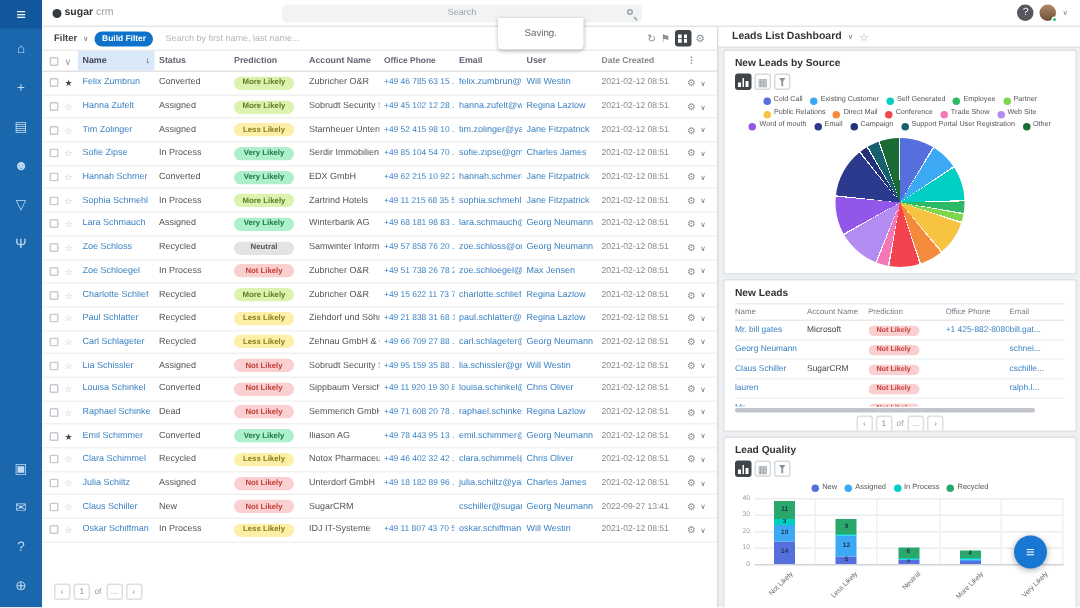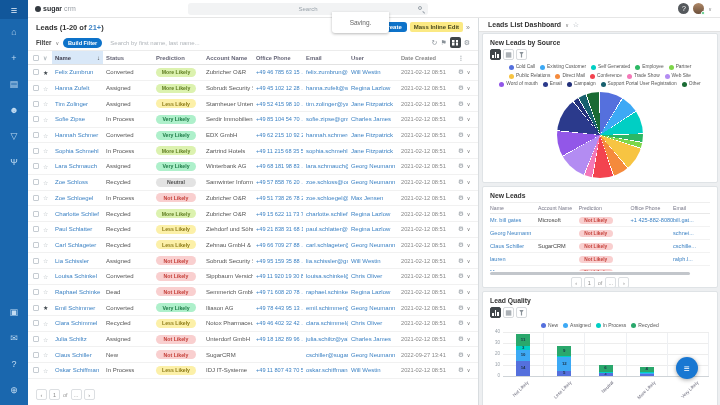--- a/index.html
+++ b/index.html
@@ -194,26 +194,20 @@
       <span class="avatar">
           <span class="presence"></span>
         </span>
       <span class="nav-caret">∨</span>
     </div>
   </header>
 
   <div class="toast">Saving.</div>
 
   <main class="list-panel">
-    <div class="list-header">
-      <span class="list-title"><span>Leads (1-20 of </span><span class="count">21+</span><span>)</span></span>
-      <span class="btn-create">Create</span>
-      <span class="mie">Mass Inline Edit</span>
-      <span class="dbl">»</span>
-    </div>
     <div class="filter-row">
       <span class="filter-lbl">Filter</span>
       <span class="sm-caret">∨</span>
       <span class="btn-bf">Build Filter</span>
       <span class="search-inline">Search by first name, last name...</span>
       <span class="fr-icons">
         <span>↻</span>
         <span>⚑</span>
         <span class="grid-btn">
             <span class="grid-glyph"></span>

